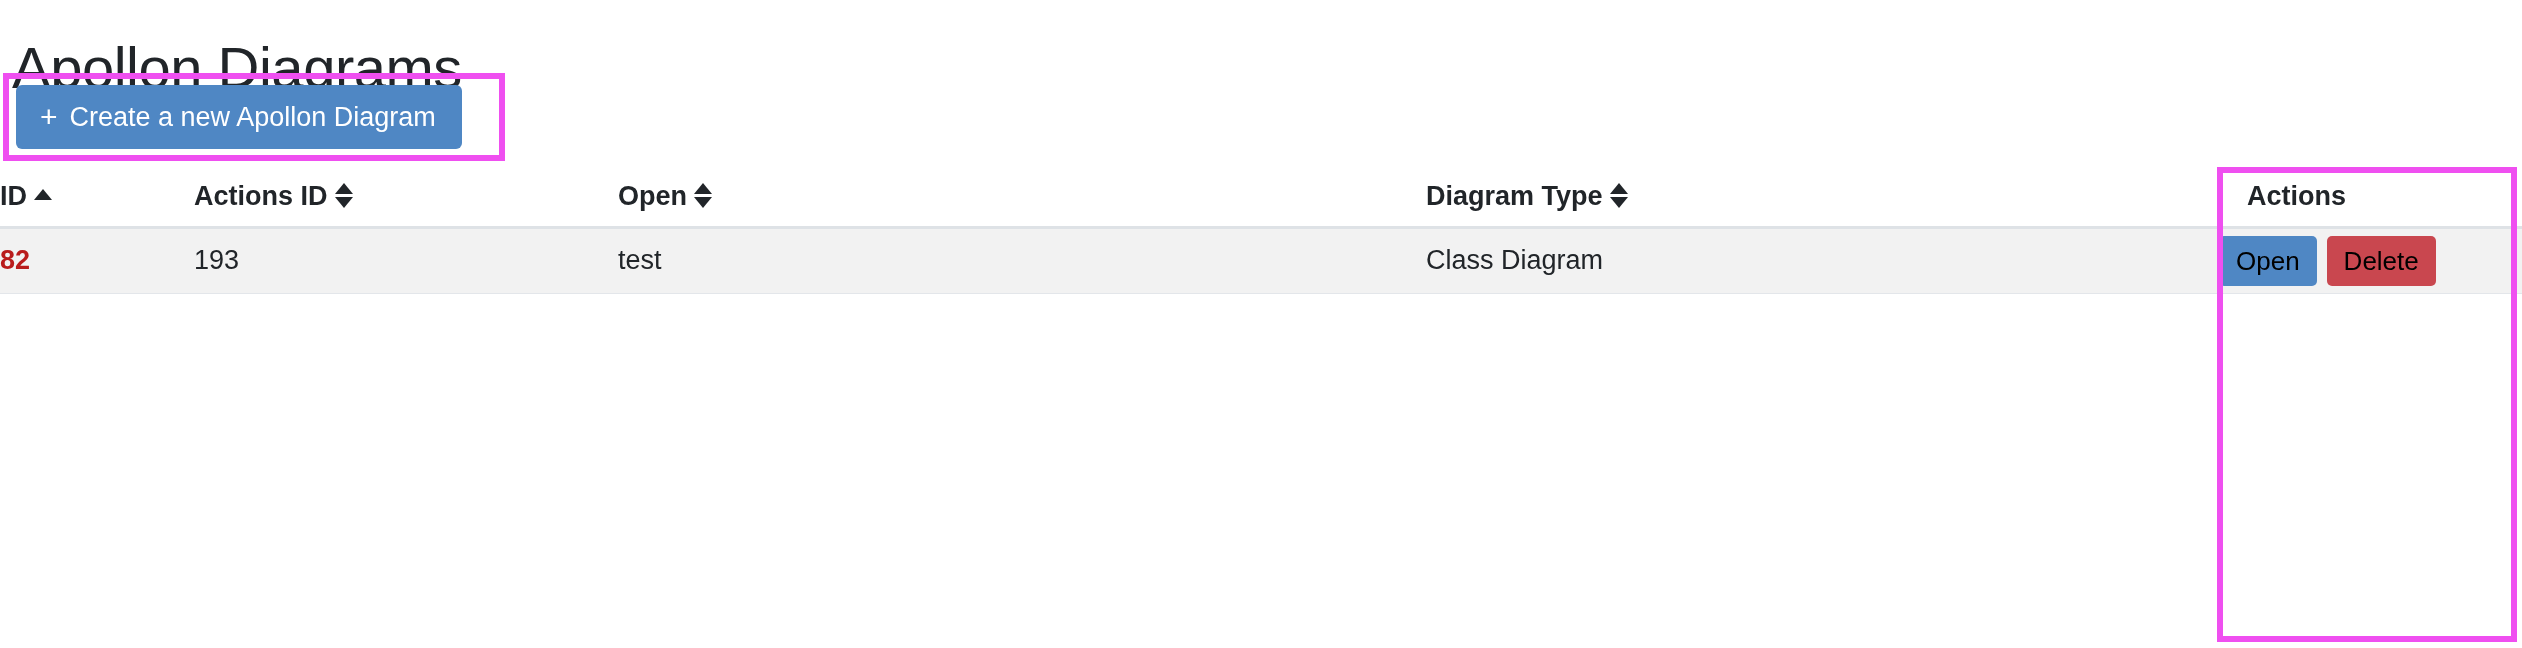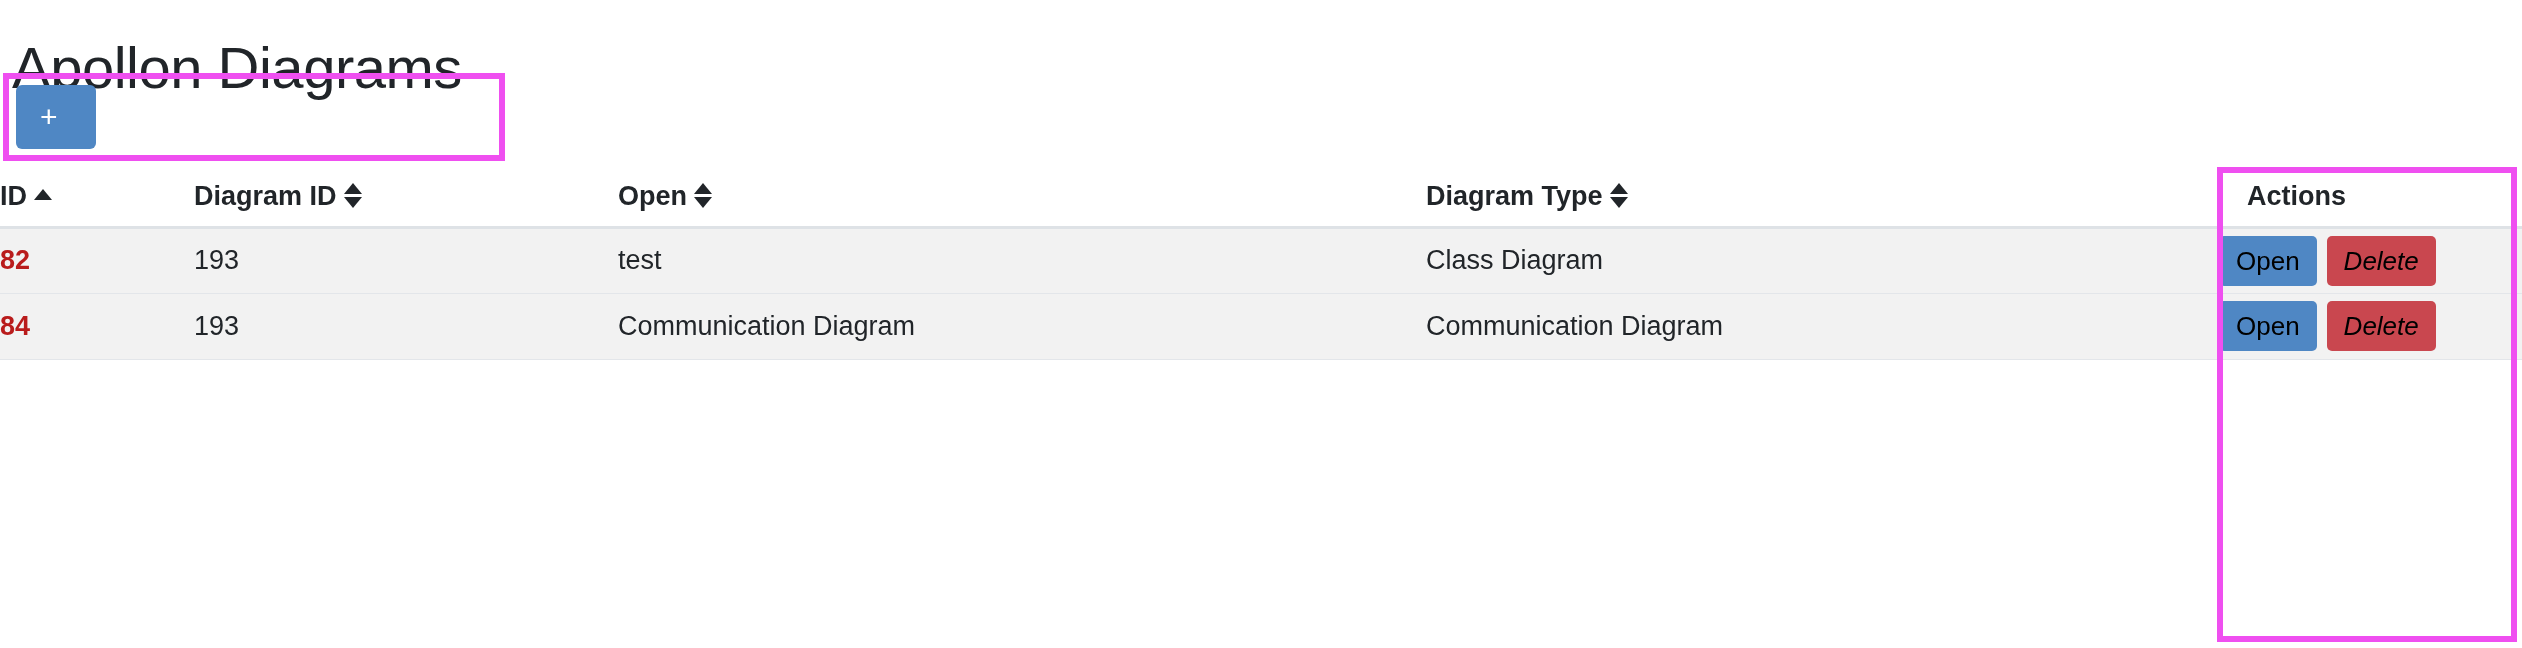--- a/index.html
+++ b/index.html
@@ -184,51 +184,52 @@
     line-height: 1;
     height: 50px;
     padding: 0 17px;
     cursor: pointer;
     white-space: nowrap;
     display: inline-flex;
     align-items: center;
     justify-content: center;
   }
   .btn-open   { background: #4f87c4; }
-  .btn-delete { background: #c9474f; font-style: italic; }
+  .btn-delete { background: #c9474f; }
 </style>
 </head>
 <body>
 
 <div class="page">
 
   <h1 class="page-title">Apollon Diagrams</h1>
 
   <button class="create-btn">
     <span class="plus-icon">+</span>
+    <span>Create a new Apollon Diagram</span>
   </button>
 
   <div class="table-wrap">
     <table class="diagram-table">
       <colgroup>
         <col class="col-id">
         <col class="col-course">
         <col class="col-title">
         <col class="col-type">
         <col class="col-actions">
       </colgroup>
       <thead>
         <tr>
           <th class="col-id">
             <span>ID</span><span class="sort-icon asc-only">
                 <span class="caret-up"></span>
               </span>
           </th>
           <th class="col-course">
-            <span>Diagram ID</span><span class="sort-icon">
+            <span>Actions ID</span><span class="sort-icon">
                 <span class="caret-up"></span>
                 <span class="caret-down"></span>
               </span>
           </th>
           <th class="col-title">
             <span>Open</span><span class="sort-icon">
                 <span class="caret-up"></span>
                 <span class="caret-down"></span>
               </span>
           </th>
@@ -254,34 +255,20 @@
           <td class="cell-type">Class Diagram</td>
           <td class="cell-actions">
             <div class="actions-group">
               <button class="btn btn-open">Open</button>
               <button class="btn btn-delete">Delete</button>
             </div>
           </td>
         </tr>
 
 
-        <tr class="striped">
-          <td class="cell-id">
-            <a>84</a>
-          </td>
-          <td class="cell-course">193</td>
-          <td class="cell-title">Communication Diagram</td>
-          <td class="cell-type">Communication Diagram</td>
-          <td class="cell-actions">
-            <div class="actions-group">
-              <button class="btn btn-open">Open</button>
-              <button class="btn btn-delete">Delete</button>
-            </div>
-          </td>
-        </tr>
 
 
       </tbody>
     </table>
   </div>
 
   <div class="hl-box hl-create"></div>
   <div class="hl-box hl-actions"></div>
 
 </div>

